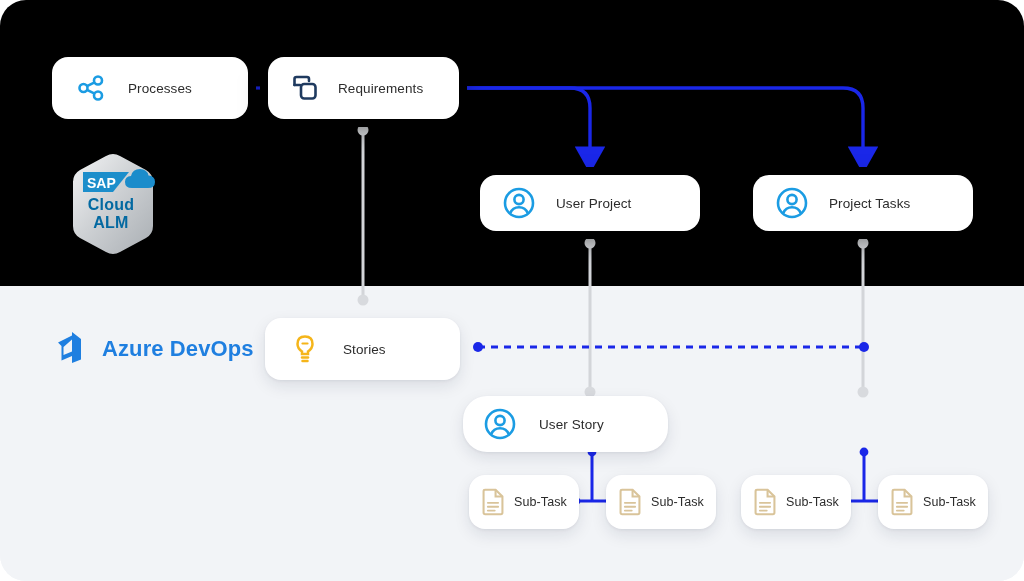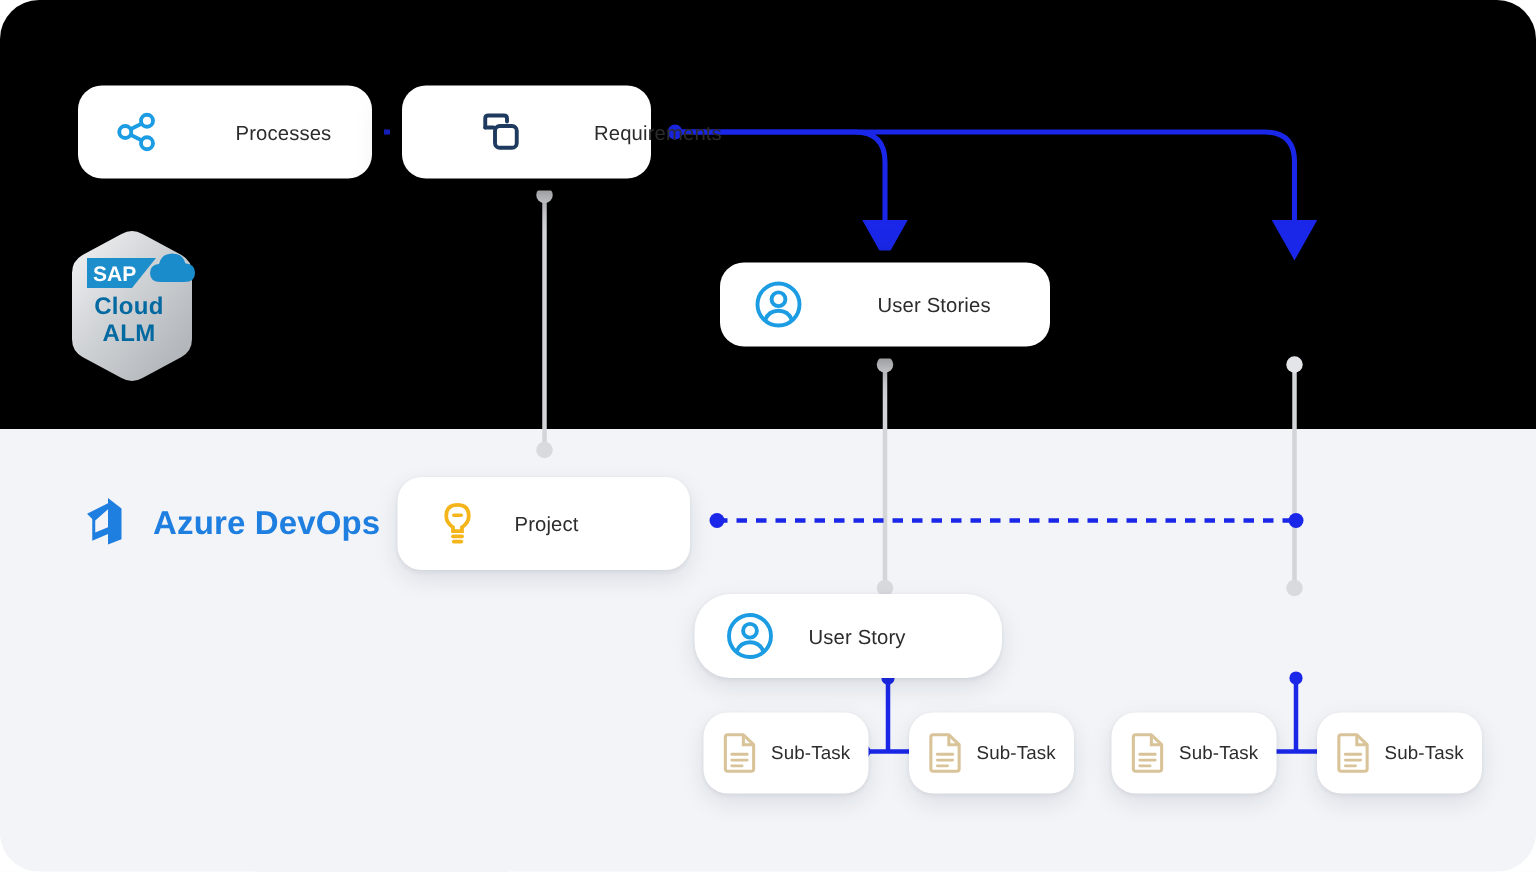--- a/index.html
+++ b/index.html
@@ -10,32 +10,32 @@
   
   .band-top{position:absolute;left:0;top:0;width:1024px;height:286px;background:#000000;}
   .band-bottom{position:absolute;left:0;top:286px;width:1024px;height:295px;background:#f2f4f7;}
 
   
   .wires{position:absolute;left:0;top:0;width:1024px;height:581px;}
 
   
   .node{position:absolute;display:flex;align-items:center;background:#ffffff;border-radius:16px;
         box-sizing:border-box;}
-  .node.dark{box-shadow:0 0 0 8px rgba(0,0,0,1), 0 10px 26px rgba(0,0,0,.55);gap:29px;}
+  .node.dark{box-shadow:0 0 0 8px rgba(0,0,0,1), 0 10px 26px rgba(0,0,0,.55);}
   .node.light{box-shadow:0 6px 16px rgba(23,32,60,.10), 0 1px 3px rgba(23,32,60,.07);}
   .node .ico{flex:0 0 auto;display:flex;align-items:center;justify-content:center;}
   .node .lbl{font-size:13.5px;color:#2c2c2c;letter-spacing:.1px;white-space:nowrap;}
 
   
   .n-wide{height:62px;}
   .n-mid{height:56px;}
   .n-small{height:54px;}
 
   
-  .sapalm{position:absolute;left:36px;top:152px;width:108px;height:106px;}
+  .sapalm{position:absolute;left:61px;top:152px;width:108px;height:106px;}
   .sapalm .hex{position:absolute;inset:0;}
   .sapalm .sapbox{position:absolute;left:22px;top:20px;width:46px;height:20px;}
   .sapalm .txt{position:absolute;left:0;top:44px;width:100px;text-align:center;
         color:#0369a1;font-weight:700;font-size:16px;line-height:18px;letter-spacing:.2px;
         font-family:"Liberation Sans",sans-serif;}
 
   
   .azure{position:absolute;left:52px;top:330px;display:flex;align-items:center;gap:12px;}
   .azure .name{color:#1f7fe0;font-weight:700;font-size:22px;letter-spacing:.1px;}
 
@@ -150,54 +150,64 @@
           <circle cx="22" cy="7.5" r="4"></circle>
           <circle cx="22" cy="22.5" r="4"></circle>
           <line x1="11" y1="13.2" x2="18.6" y2="9.4"></line>
           <line x1="11" y1="16.8" x2="18.6" y2="20.6"></line>
         </g>
       </svg>
     </span>
     <span class="lbl lbl-wide">Processes</span>
   </div>
 
-  <div class="node dark n-wide" style="left:268px;top:57px;width:166px;padding-left:29px;">
+  <div class="node dark n-wide" style="left:268px;top:57px;width:191px;">
     <span class="ico" style="margin-left:22px;">
       <svg width="30" height="30" viewBox="0 0 30 30">
         <path d="M4.5 12 L4.5 6 Q4.5 4 6.5 4 L17 4 Q19 4 19 6 L19 8" fill="none" stroke="#1f3a5f" stroke-width="2.6" stroke-linecap="round"></path>
         <path d="M4.5 12 L10 12" fill="none" stroke="#1f3a5f" stroke-width="2.6" stroke-linecap="round"></path>
         <rect x="11" y="11" width="14.5" height="14.5" rx="3.2" fill="none" stroke="#1f3a5f" stroke-width="2.6"></rect>
       </svg>
     </span>
     <span class="lbl" style="margin-left:18px;">Requirements</span>
   </div>
 
   <div class="node dark n-mid" style="left:480px;top:175px;width:220px;">
     <span class="ico" style="margin-left:22px;">
       <svg width="34" height="34" viewBox="0 0 34 34">
         <circle cx="17" cy="17" r="14" fill="none" stroke="#1b9ce3" stroke-width="2.6"></circle>
         <circle cx="17" cy="13.5" r="4.6" fill="none" stroke="#1b9ce3" stroke-width="2.6"></circle>
         <path d="M8.2 27.2 Q10.5 21.2 17 21.2 Q23.5 21.2 25.8 27.2" fill="none" stroke="#1b9ce3" stroke-width="2.6"></path>
       </svg>
     </span>
-    <span class="lbl" style="margin-left:20px;">User Stories</span>
-  </div>
-
+    <span class="lbl" style="margin-left:20px;">User Project</span>
+  </div>
+
+  <div class="node dark n-mid" style="left:753px;top:175px;width:220px;">
+    <span class="ico" style="margin-left:22px;">
+      <svg width="34" height="34" viewBox="0 0 34 34">
+        <circle cx="17" cy="17" r="14" fill="none" stroke="#1b9ce3" stroke-width="2.6"></circle>
+        <circle cx="17" cy="13.5" r="4.6" fill="none" stroke="#1b9ce3" stroke-width="2.6"></circle>
+        <path d="M8.2 27.2 Q10.5 21.2 17 21.2 Q23.5 21.2 25.8 27.2" fill="none" stroke="#1b9ce3" stroke-width="2.6"></path>
+      </svg>
+    </span>
+    <span class="lbl" style="margin-left:20px;">Project Tasks</span>
+  </div>
 
   <div class="node light n-wide" style="left:265px;top:318px;width:195px;">
     <span class="ico" style="margin-left:26px;">
       <svg width="28" height="30" viewBox="0 0 28 30">
         <path d="M14 2.5 Q21.5 2.5 21.5 10 Q21.5 14.5 17 17.5 L17 20 L11 20 L11 17.5
                  Q6.5 14.5 6.5 10 Q6.5 2.5 14 2.5 Z" fill="none" stroke="#f5b51a" stroke-width="2.5"></path>
         <line x1="11" y1="23.5" x2="17" y2="23.5" stroke="#f5b51a" stroke-width="2.5" stroke-linecap="round"></line>
         <line x1="11.5" y1="27" x2="16.5" y2="27" stroke="#f5b51a" stroke-width="2.5" stroke-linecap="round"></line>
         <line x1="11.5" y1="9.5" x2="16.5" y2="9.5" stroke="#f5b51a" stroke-width="2.2" stroke-linecap="round"></line>
       </svg>
     </span>
-    <span class="lbl" style="margin-left:24px;">Project</span>
+    <span class="lbl" style="margin-left:24px;">Stories</span>
   </div>
 
   <div class="node light n-mid" style="left:463px;top:396px;width:205px;border-radius:24px;">
     <span class="ico" style="margin-left:20px;">
       <svg width="34" height="34" viewBox="0 0 34 34">
         <circle cx="17" cy="17" r="14" fill="none" stroke="#1b9ce3" stroke-width="2.6"></circle>
         <circle cx="17" cy="13.5" r="4.6" fill="none" stroke="#1b9ce3" stroke-width="2.6"></circle>
         <path d="M8.2 27.2 Q10.5 21.2 17 21.2 Q23.5 21.2 25.8 27.2" fill="none" stroke="#1b9ce3" stroke-width="2.6"></path>
       </svg>
     </span>

